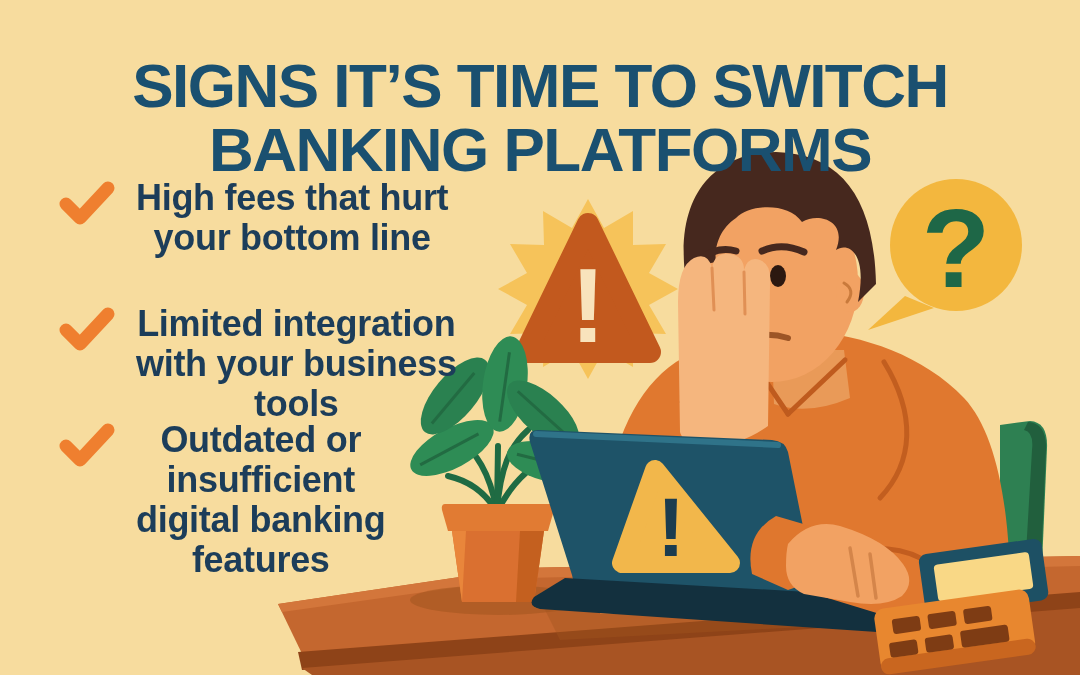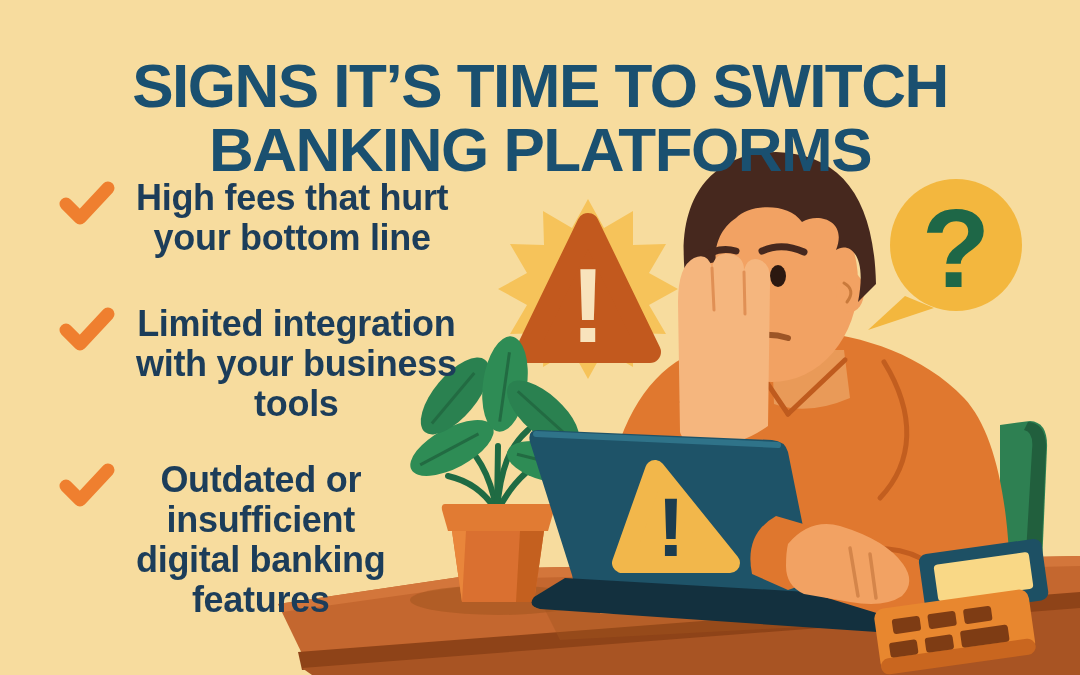--- a/index.html
+++ b/index.html
@@ -8,21 +8,21 @@
   #illus{position:absolute;inset:0;z-index:1;}
   #text-layer{position:absolute;inset:0;z-index:2;pointer-events:none;}
   .pre{white-space:pre-line;}
   #title{position:absolute;left:0;right:0;top:12px;text-align:center;
          font-weight:bold;font-size:62px;line-height:64px;letter-spacing:-1.5px;
          color:#1A5070;}
   .item{position:absolute;left:58px;display:flex;gap:20px;align-items:flex-start;}
   .item .check{width:58px;height:48px;flex:none;margin-top:0px;}
   .item .label{font-weight:bold;font-size:36px;line-height:40px;
                letter-spacing:-0.3px;color:#1C3D5A;text-align:center;}
-  #item-0{top:178px;} #item-1{top:280px;margin-top:24px;} #item-2{top:420px;margin-top:40px;}
+  #item-0{top:178px;} #item-1{top:280px;margin-top:24px;} #item-2{top:420px;}
   svg text{font-family:"Liberation Sans",sans-serif;font-weight:bold;}
 </style>
 </head>
 <body>
 
 <div id="stage">
 
   <svg id="illus" viewBox="0 0 1080 675" aria-hidden="true">
 
     <g>

